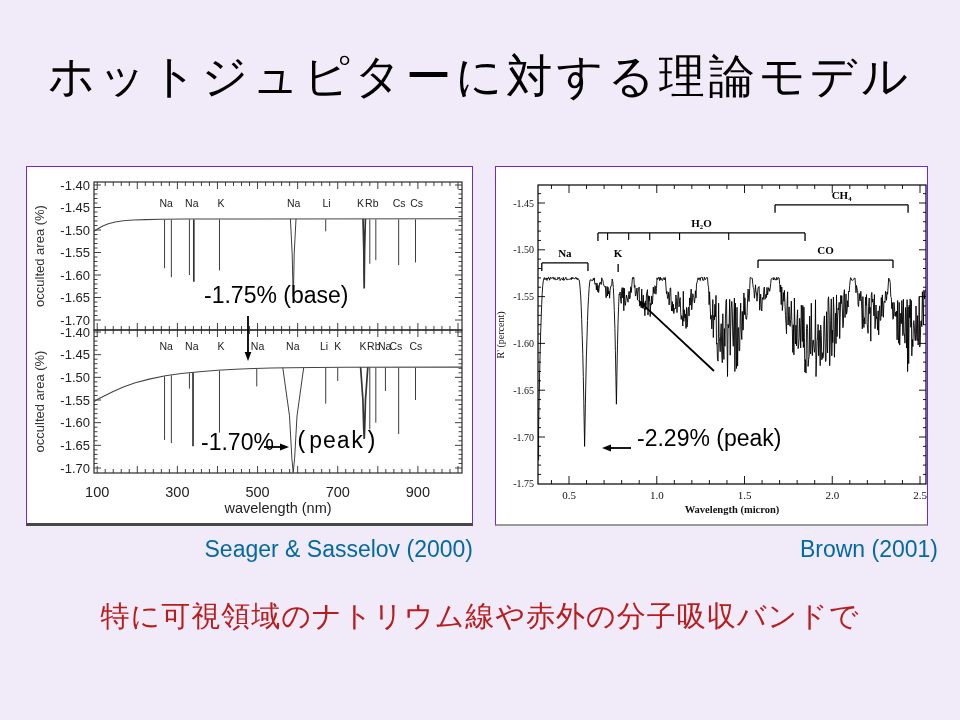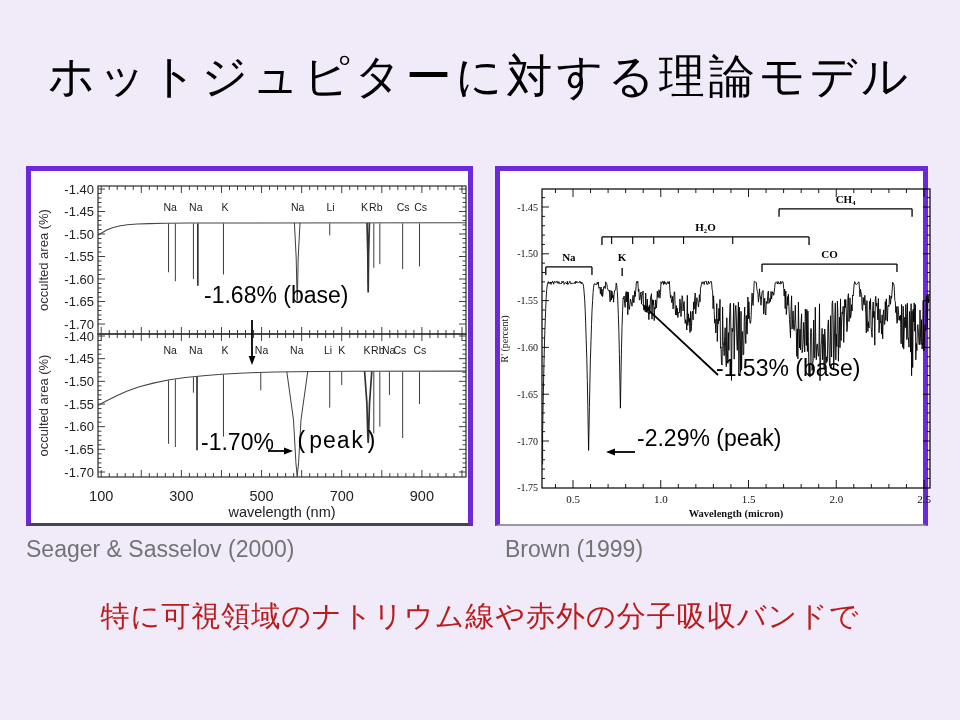--- a/index.html
+++ b/index.html
@@ -1,24 +1,24 @@
 <!DOCTYPE html>
 <html><head>
 <meta charset="utf-8">
 <style>
   html,body{margin:0;padding:0;}
   .slide{position:relative;width:960px;height:720px;background:#F0EAF9;overflow:hidden;
          font-family:"Liberation Sans","DejaVu Sans",sans-serif;color:#000;}
   .title{position:absolute;left:0;top:46px;width:100%;margin:0;text-align:center;
          font-size:46px;font-weight:400;letter-spacing:4px;color:#000;}
-  .figure-box{position:absolute;background:#fff;border:5px solid #6d28d9;box-sizing:border-box;}
+  .figure-box{position:absolute;background:#fff;border:1px solid #6d28d9;box-sizing:border-box;}
   .fig-left{left:26px;top:166px;width:447px;height:360px;border-bottom:3px solid #474747;}
   .fig-right{left:495px;top:166px;width:433px;height:360px;border-bottom:2px solid #9a9a9a;}
   .figure-box svg{position:absolute;left:0;top:0;display:block;}
-  .caption{position:absolute;top:536px;font-size:23px;text-align:left;color:#737373;}
+  .caption{position:absolute;top:536px;font-size:23px;text-align:right;color:#0369a1;}
   .cap-left{left:26px;width:447px;}
   .cap-right{left:505px;width:433px;}
   .ann{position:absolute;font-size:23px;color:#000;white-space:nowrap;z-index:5;}
   #ann-left-base{left:204px;top:282px;}
   #ann-left-peak-value{left:201px;top:429px;}
   #ann-left-peak-label{left:295px;top:429px;font-family:Liberation Mono, monospace;}
   #ann-right-base{left:716px;top:355px;}
   #ann-right-peak{left:637px;top:425px;}
   .body-text{position:absolute;left:0;width:100%;text-align:center;font-size:29px;
              letter-spacing:1px;color:#b91c1c;}
@@ -577,24 +577,23 @@
           <text x="841.5515" y="198.872" font-size="11" text-anchor="middle" fill="#000" font-family="&quot;Liberation Serif&quot;,&quot;DejaVu Serif&quot;,serif" font-weight="700">CH₄</text>
         </g>
         <path d="M 538.6 460.4 L 538.6 429.4 L 539.1 401.3 L 539.6 376.2 L 540.1 353.9 L 540.6 334.5 L 541.2 318.0 L 541.7 304.4 L 542.2 293.6 L 542.7 285.8 L 543.3 280.9 L 543.8 278.9 L 544.3 277.6 L 544.9 279.8 L 545.4 279.3 L 545.9 278.0 L 546.4 278.1 L 547.0 280.5 L 547.5 278.1 L 548.0 278.9 L 548.5 277.2 L 549.1 277.7 L 549.6 280.2 L 550.1 278.8 L 550.6 277.2 L 551.2 278.1 L 551.7 278.3 L 552.2 278.5 L 552.7 277.3 L 553.3 277.3 L 553.8 279.3 L 554.3 279.4 L 554.9 277.6 L 555.4 279.4 L 555.9 280.1 L 556.4 279.6 L 557.0 279.1 L 557.5 279.6 L 558.0 277.2 L 558.5 278.6 L 559.1 278.0 L 559.6 277.4 L 560.1 280.5 L 560.6 279.7 L 561.2 278.6 L 561.7 278.8 L 562.2 279.1 L 562.8 280.0 L 563.3 277.3 L 563.8 280.5 L 564.3 279.3 L 564.9 279.4 L 565.4 278.2 L 565.9 277.2 L 566.4 278.8 L 567.0 280.1 L 567.5 279.2 L 568.0 279.6 L 568.5 279.3 L 569.1 279.1 L 569.6 279.4 L 570.1 278.7 L 570.6 278.4 L 571.2 279.8 L 571.7 277.3 L 572.2 279.0 L 572.8 277.5 L 573.3 278.3 L 573.8 278.3 L 574.3 278.8 L 574.9 278.8 L 575.4 278.1 L 575.9 277.2 L 576.4 279.2 L 577.0 278.0 L 577.5 279.7 L 578.0 278.5 L 578.5 279.4 L 579.1 279.8 L 579.6 282.8 L 580.1 288.1 L 580.7 295.9 L 581.2 306.3 L 581.7 319.5 L 582.2 335.6 L 582.8 354.6 L 583.3 376.6 L 583.8 401.7 L 584.3 430.0 L 584.6 446.4 L 584.9 432.0 L 585.4 403.5 L 585.9 378.2 L 586.4 355.9 L 587.0 336.8 L 587.5 320.5 L 588.0 307.1 L 588.6 296.5 L 589.1 288.5 L 589.6 283.1 L 590.1 279.9 L 590.7 279.7 L 591.2 280.6 L 591.7 279.8 L 592.2 280.4 L 592.8 280.7 L 593.3 278.4 L 593.8 279.8 L 594.3 277.9 L 594.9 284.3 L 595.4 283.5 L 595.9 283.3 L 596.4 289.9 L 597.0 283.0 L 597.5 291.5 L 598.0 285.3 L 598.6 292.6 L 599.1 288.7 L 599.6 282.9 L 600.1 283.3 L 600.7 282.2 L 601.2 284.6 L 601.7 277.8 L 602.2 279.1 L 602.8 279.8 L 603.3 283.4 L 603.8 285.2 L 604.3 286.3 L 604.9 287.2 L 605.4 286.3 L 605.9 297.6 L 606.5 297.4 L 607.0 286.4 L 607.5 296.0 L 608.0 287.2 L 608.6 294.0 L 609.1 291.2 L 609.6 298.2 L 610.1 290.0 L 610.7 286.2 L 611.2 286.1 L 611.7 285.8 L 612.2 279.0 L 612.8 281.6 L 613.3 287.4 L 613.8 297.0 L 614.3 310.6 L 614.9 328.4 L 615.4 350.6 L 615.9 377.3 L 616.4 404.2 L 616.5 399.9 L 617.0 369.7 L 617.5 344.3 L 618.0 323.3 L 618.6 306.6 L 619.1 294.1 L 619.6 295.0 L 620.1 292.0 L 620.7 299.9 L 621.2 303.4 L 621.7 290.0 L 622.2 287.6 L 622.8 298.0 L 623.3 287.8 L 623.8 310.7 L 624.4 288.3 L 624.9 303.8 L 625.4 305.4 L 625.9 300.8 L 626.5 295.0 L 627.0 298.0 L 627.5 298.8 L 628.0 302.2 L 628.6 294.4 L 629.1 291.3 L 629.6 298.9 L 630.1 298.1 L 630.7 286.8 L 631.2 292.6 L 631.7 287.4 L 632.3 279.0 L 632.8 277.4 L 633.3 278.6 L 633.8 277.4 L 634.4 287.4 L 634.9 285.4 L 635.4 296.1 L 635.9 295.3 L 636.5 290.4 L 637.0 288.0 L 637.5 300.1 L 638.0 290.8 L 638.6 290.5 L 639.1 287.1 L 639.6 305.9 L 640.1 305.8 L 640.7 303.1 L 641.2 307.7 L 641.7 289.0 L 642.3 304.4 L 642.8 305.9 L 643.3 295.1 L 643.8 308.6 L 644.4 307.8 L 644.9 315.7 L 645.4 300.9 L 645.9 309.9 L 646.5 293.8 L 647.0 291.8 L 647.5 289.7 L 648.0 315.1 L 648.6 295.7 L 649.1 300.8 L 649.6 296.3 L 650.2 316.6 L 650.7 303.4 L 651.2 305.1 L 651.7 295.9 L 652.3 304.0 L 652.8 299.1 L 653.3 287.1 L 653.8 293.4 L 654.4 293.4 L 654.9 285.7 L 655.4 286.4 L 655.9 294.2 L 656.5 288.6 L 657.0 277.8 L 657.5 279.5 L 658.0 279.2 L 658.6 277.3 L 659.1 277.7 L 659.6 280.6 L 660.2 277.0 L 660.7 279.9 L 661.2 278.3 L 661.7 279.1 L 662.3 280.6 L 662.8 280.0 L 663.3 277.9 L 663.8 277.9 L 664.4 279.8 L 664.9 277.5 L 665.4 277.6 L 665.9 286.1 L 666.5 293.7 L 667.0 291.4 L 667.5 298.4 L 668.1 298.3 L 668.6 292.4 L 669.1 304.9 L 669.6 297.6 L 670.2 288.0 L 670.7 287.9 L 671.2 304.7 L 671.7 311.0 L 672.3 301.6 L 672.8 311.2 L 673.3 304.2 L 673.8 313.5 L 674.4 309.1 L 674.9 308.1 L 675.4 308.8 L 675.9 295.0 L 676.5 301.3 L 677.0 312.6 L 677.5 304.1 L 678.1 291.7 L 678.6 293.2 L 679.1 306.9 L 679.6 300.2 L 680.2 297.6 L 680.7 312.8 L 681.2 319.4 L 681.7 315.7 L 682.3 317.5 L 682.8 326.0 L 683.3 291.3 L 683.8 321.4 L 684.4 309.8 L 684.9 317.9 L 685.4 314.2 L 686.0 328.5 L 686.5 307.4 L 687.0 327.1 L 687.5 322.3 L 688.1 307.8 L 688.6 307.2 L 689.1 315.9 L 689.6 297.9 L 690.2 305.2 L 690.7 294.9 L 691.2 289.0 L 691.7 309.8 L 692.3 302.7 L 692.8 293.7 L 693.3 296.2 L 693.9 297.5 L 694.4 303.0 L 694.9 299.6 L 695.4 290.7 L 696.0 297.8 L 696.5 284.1 L 697.0 282.5 L 697.5 280.2 L 698.1 277.8 L 698.6 279.5 L 699.1 278.3 L 699.6 277.9 L 700.2 280.6 L 700.7 277.6 L 701.2 277.3 L 701.7 277.8 L 702.3 277.1 L 702.8 280.4 L 703.3 280.0 L 703.9 280.5 L 704.4 277.0 L 704.9 278.9 L 705.4 279.7 L 706.0 278.7 L 706.5 277.6 L 707.0 278.0 L 707.5 277.7 L 708.1 285.3 L 708.6 287.1 L 709.1 304.7 L 709.6 291.8 L 710.2 307.4 L 710.7 319.2 L 711.2 315.3 L 711.8 328.9 L 712.3 318.4 L 712.8 299.6 L 713.3 337.5 L 713.9 315.3 L 714.4 319.8 L 714.9 304.3 L 715.4 316.8 L 716.0 295.4 L 716.5 344.2 L 717.0 343.0 L 717.5 359.5 L 718.1 361.1 L 718.6 303.1 L 719.1 336.6 L 719.6 341.4 L 720.2 351.7 L 720.7 332.2 L 721.2 323.7 L 721.8 353.8 L 722.3 362.7 L 722.8 313.8 L 723.3 346.5 L 723.9 359.4 L 724.4 328.6 L 724.9 346.3 L 725.4 319.0 L 726.0 300.7 L 726.5 299.2 L 727.0 337.2 L 727.5 376.5 L 728.1 324.3 L 728.6 327.8 L 729.1 324.8 L 729.7 299.3 L 730.2 355.2 L 730.7 329.7 L 731.2 307.9 L 731.8 301.4 L 732.3 311.1 L 732.8 336.9 L 733.3 346.3 L 733.9 318.9 L 734.4 298.1 L 734.9 371.5 L 735.4 303.1 L 736.0 342.1 L 736.5 368.5 L 737.0 307.3 L 737.6 366.1 L 738.1 328.0 L 738.6 327.5 L 739.1 350.8 L 739.7 350.6 L 740.2 317.3 L 740.7 303.1 L 741.2 329.6 L 741.8 339.5 L 742.3 311.4 L 742.8 330.1 L 743.3 329.9 L 743.9 293.0 L 744.4 314.7 L 744.9 297.8 L 745.4 311.9 L 746.0 319.0 L 746.5 319.4 L 747.0 315.4 L 747.6 298.7 L 748.1 289.0 L 748.6 298.0 L 749.1 301.5 L 749.7 288.4 L 750.2 277.6 L 750.7 277.2 L 751.2 277.9 L 751.8 278.6 L 752.3 278.4 L 752.8 284.3 L 753.3 287.6 L 753.9 289.1 L 754.4 298.2 L 754.9 294.0 L 755.5 284.8 L 756.0 292.5 L 756.5 292.6 L 757.0 301.2 L 757.6 292.3 L 758.1 287.6 L 758.6 287.6 L 759.1 286.5 L 759.7 310.2 L 760.2 300.0 L 760.7 294.1 L 761.2 307.9 L 761.8 311.0 L 762.3 297.5 L 762.8 299.2 L 763.3 299.6 L 763.9 288.6 L 764.4 287.0 L 764.9 299.4 L 765.5 297.9 L 766.0 294.2 L 766.5 297.5 L 767.0 287.4 L 767.6 294.9 L 768.1 291.2 L 768.6 287.7 L 769.1 288.8 L 769.7 291.3 L 770.2 288.0 L 770.7 283.7 L 771.2 278.8 L 771.8 278.3 L 772.3 278.1 L 772.8 278.5 L 773.4 280.0 L 773.9 277.4 L 774.4 278.0 L 774.9 279.9 L 775.5 279.3 L 776.0 280.2 L 776.5 277.5 L 777.0 279.9 L 777.6 279.3 L 778.1 277.4 L 778.6 278.1 L 779.1 277.9 L 779.7 284.4 L 780.2 292.1 L 780.7 285.0 L 781.2 304.6 L 781.8 287.0 L 782.3 310.5 L 782.8 304.8 L 783.4 292.6 L 783.9 301.2 L 784.4 290.3 L 784.9 302.2 L 785.5 315.5 L 786.0 323.7 L 786.5 333.7 L 787.0 305.2 L 787.6 291.8 L 788.1 325.0 L 788.6 315.7 L 789.1 306.9 L 789.7 325.6 L 790.2 326.4 L 790.7 319.4 L 791.3 301.2 L 791.8 320.5 L 792.3 328.4 L 792.8 352.4 L 793.4 324.8 L 793.9 354.9 L 794.4 298.0 L 794.9 325.6 L 795.5 344.0 L 796.0 325.1 L 796.5 345.9 L 797.0 320.2 L 797.6 309.8 L 798.1 348.7 L 798.6 345.6 L 799.2 337.7 L 799.7 318.3 L 800.2 328.0 L 800.7 347.9 L 801.3 305.1 L 801.8 314.2 L 802.3 341.5 L 802.8 305.4 L 803.4 347.5 L 803.9 307.1 L 804.4 337.6 L 804.9 372.1 L 805.5 359.6 L 806.0 373.1 L 806.5 328.4 L 807.0 324.4 L 807.6 328.2 L 808.1 366.4 L 808.6 359.7 L 809.2 356.5 L 809.7 316.1 L 810.2 350.6 L 810.7 353.9 L 811.3 303.2 L 811.8 341.6 L 812.3 355.7 L 812.8 340.5 L 813.4 340.1 L 813.9 347.3 L 814.4 352.3 L 814.9 348.1 L 815.5 299.8 L 816.0 376.6 L 816.5 360.1 L 817.1 340.6 L 817.6 337.9 L 818.1 324.4 L 818.6 355.8 L 819.2 330.3 L 819.7 343.1 L 820.2 365.7 L 820.7 325.0 L 821.3 335.5 L 821.8 359.8 L 822.3 352.7 L 822.8 358.3 L 823.4 356.5 L 823.9 321.9 L 824.4 315.9 L 824.9 337.6 L 825.5 361.6 L 826.0 360.7 L 826.5 311.7 L 827.1 342.5 L 827.6 353.0 L 828.1 299.4 L 828.6 296.8 L 829.2 315.8 L 829.7 365.7 L 830.2 345.8 L 830.7 320.4 L 831.3 298.9 L 831.8 355.8 L 832.3 330.0 L 832.8 342.6 L 833.4 297.0 L 833.9 309.8 L 834.4 357.2 L 835.0 331.9 L 835.5 313.2 L 836.0 343.6 L 836.5 294.9 L 837.1 336.6 L 837.6 317.0 L 838.1 308.2 L 838.6 310.0 L 839.2 302.3 L 839.7 338.5 L 840.2 317.8 L 840.7 295.5 L 841.3 303.6 L 841.8 295.6 L 842.3 308.1 L 842.9 327.7 L 843.4 323.9 L 843.9 294.0 L 844.4 289.7 L 845.0 317.6 L 845.5 308.8 L 846.0 293.9 L 846.5 314.2 L 847.1 310.9 L 847.6 300.7 L 848.1 307.0 L 848.6 291.1 L 849.2 292.0 L 849.7 285.7 L 850.2 280.0 L 850.7 277.6 L 851.3 279.0 L 851.8 280.1 L 852.3 280.6 L 852.9 279.8 L 853.4 279.8 L 853.9 279.2 L 854.4 278.1 L 855.0 278.0 L 855.5 285.3 L 856.0 292.8 L 856.5 285.4 L 857.1 289.0 L 857.6 290.3 L 858.1 304.9 L 858.6 306.5 L 859.2 293.4 L 859.7 299.5 L 860.2 300.9 L 860.8 291.3 L 861.3 298.2 L 861.8 309.8 L 862.3 328.9 L 862.9 296.6 L 863.4 318.5 L 863.9 327.5 L 864.4 317.6 L 865.0 324.0 L 865.5 297.3 L 866.0 305.4 L 866.5 294.6 L 867.1 322.7 L 867.6 328.8 L 868.1 333.3 L 868.6 306.4 L 869.2 298.0 L 869.7 313.6 L 870.2 307.3 L 870.8 341.2 L 871.3 295.3 L 871.8 292.4 L 872.3 302.2 L 872.9 299.0 L 873.4 304.9 L 873.9 315.9 L 874.4 294.5 L 875.0 328.7 L 875.5 321.7 L 876.0 305.0 L 876.5 318.5 L 877.1 317.5 L 877.6 330.1 L 878.1 310.9 L 878.7 334.8 L 879.2 310.8 L 879.7 305.8 L 880.2 320.6 L 880.8 320.0 L 881.3 297.6 L 881.8 316.3 L 882.3 294.9 L 882.9 307.5 L 883.4 317.3 L 883.9 302.3 L 884.4 301.0 L 885.0 302.6 L 885.5 291.2 L 886.0 293.9 L 886.5 300.3 L 887.1 292.1 L 887.6 294.2 L 888.1 287.0 L 888.7 278.2 L 889.2 280.1 L 889.7 279.8 L 890.2 282.8 L 890.8 296.7 L 891.3 297.6 L 891.8 308.7 L 892.3 302.6 L 892.9 319.3 L 893.4 318.7 L 893.9 302.3 L 894.4 306.2 L 895.0 316.1 L 895.5 312.3 L 896.0 316.6 L 896.6 311.1 L 897.1 339.8 L 897.6 300.5 L 898.1 332.6 L 898.7 343.3 L 899.2 302.3 L 899.7 345.1 L 900.2 327.2 L 900.8 313.2 L 901.3 323.7 L 901.8 300.5 L 902.3 311.9 L 902.9 335.6 L 903.4 299.2 L 903.9 332.5 L 904.5 335.0 L 905.0 343.2 L 905.5 307.5 L 906.0 314.3 L 906.6 348.1 L 907.1 299.7 L 907.6 371.6 L 908.1 307.2 L 908.7 363.6 L 909.2 305.1 L 909.7 317.8 L 910.2 298.9 L 910.8 327.3 L 911.3 300.5 L 911.8 355.8 L 912.3 339.4 L 912.9 346.6 L 913.4 322.4 L 913.9 320.6 L 914.5 328.9 L 915.0 340.7 L 915.5 340.5 L 916.0 306.0 L 916.6 334.7 L 917.1 340.6 L 917.6 315.6 L 918.1 345.0 L 918.7 337.7 L 919.2 296.6 L 919.7 347.0 L 920.2 344.5 L 920.8 321.1 L 921.3 320.6 L 921.8 326.6 L 922.4 291.7 L 922.9 307.0 L 923.4 325.0 L 923.9 290.2 L 924.5 299.0 L 925.0 291.8 L 925.4 289.7" fill="none" stroke="#000" stroke-width="0.9" stroke-linejoin="round"></path>
         <line x1="714" y1="371" x2="644.5766190612492" y2="306.14394675458806" stroke="#000" stroke-width="1.8"></line>
         <polygon points="638,300 646.8976656129825,303.65944622033834 642.2555725095159,308.6284472888378" fill="#000"></polygon>
         <line x1="631" y1="448" x2="611" y2="448" stroke="#000" stroke-width="1.8"></line>
         <polygon points="602,448 611,444.6 611,451.4" fill="#000"></polygon>
       </svg>
   </div>
 
-  <div class="ann" id="ann-left-base">-1.68% (base)</div>
+  <div class="ann" id="ann-left-base">-1.75% (base)</div>
   <div class="ann" id="ann-left-peak-value">-1.70%</div>
   <div class="ann" id="ann-left-peak-label">(peak)</div>
-  <div class="ann" id="ann-right-base">-1.53% (base)</div>
   <div class="ann" id="ann-right-peak">-2.29% (peak)</div>
 
   <div class="caption cap-left">Seager &amp; Sasselov  (2000)</div>
-  <div class="caption cap-right">Brown  (1999)</div>
+  <div class="caption cap-right">Brown  (2001)</div>
 
   <div class="body-text line1">特に可視領域のナトリウム線や赤外の分子吸収バンドで</div>
 
 </div>
 
 </body></html>

